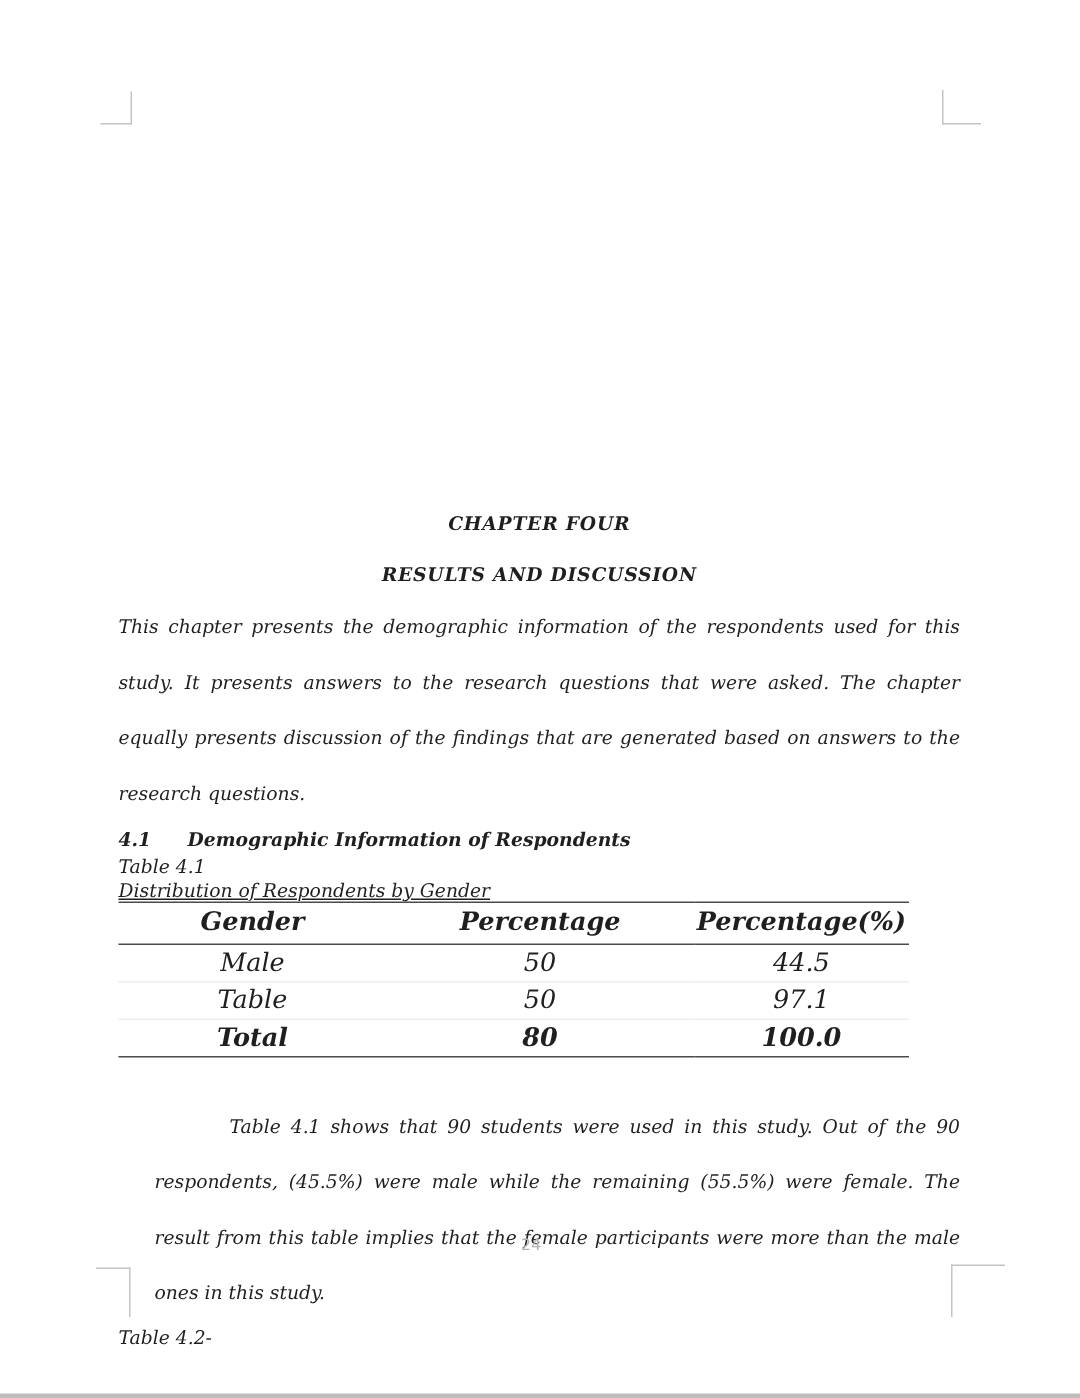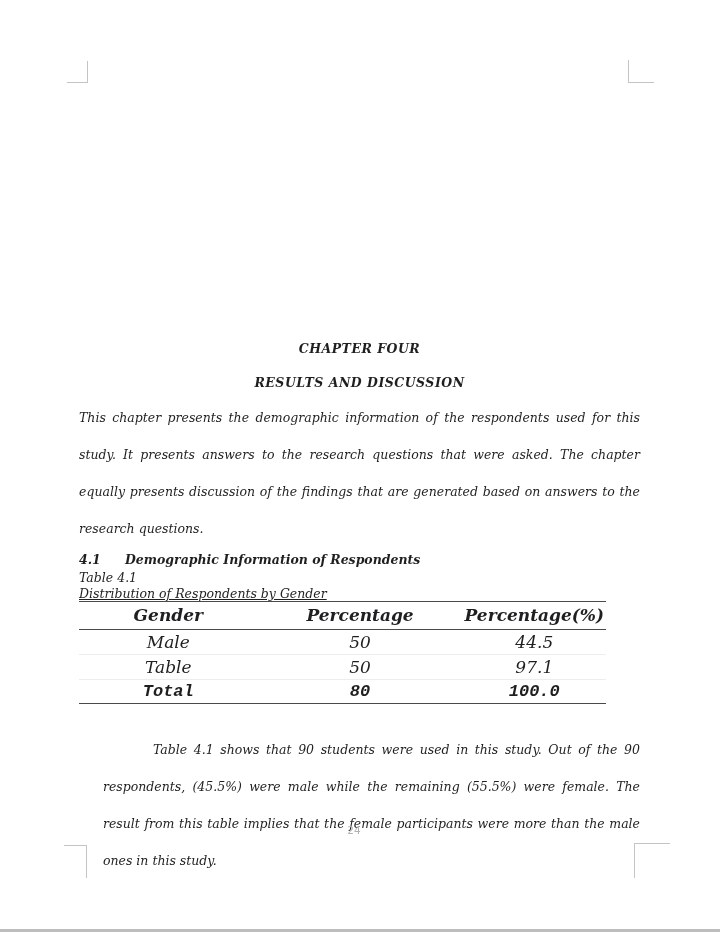--- a/index.html
+++ b/index.html
@@ -57,21 +57,21 @@
     padding:3px 2px 4px 2px;
   }
   table.gender-table td {
     text-align:center; padding:2px 2px;
     border-top:1px solid #ededed;
   }
   table.gender-table tbody tr:first-child td { border-top:none; }
   table.gender-table .col-gender     { width:34%; }
   table.gender-table .col-frequency  { width:39%; }
   table.gender-table .col-percentage { width:27%;margin-top:10px; }
-  table.gender-table tr.total-row td { font-weight:bold;font-family:Liberation Mono, monospace; }
+  table.gender-table tr.total-row td { font-weight:bold; }
 
   .analysis-paragraph {
     margin-top:27px;
     line-height:37px;
     text-align:justify;
     text-indent:50px;
     margin-left:24px;
   }
   .next-table-label { margin-top:4px; }
 
@@ -130,20 +130,21 @@
         <tr class="total-row">
           <td>Total</td>
           <td>80</td>
           <td>100.0</td>
         </tr>
       </tbody>
     </table>
 
     <p class="analysis-paragraph">Table 4.1 shows that 90 students were used in this study. Out of the 90 respondents, (45.5%) were male while the remaining (55.5%) were female. The result from this table implies that the female participants were more than the male ones in this study.</p>
 
+    <div class="next-table-label">Table 4.2-</div>
 
   </div>
 
   <div class="page-number">24</div>
 
   <div class="page-bottom-edge"></div>
 
 </div>
 
 </body></html>

